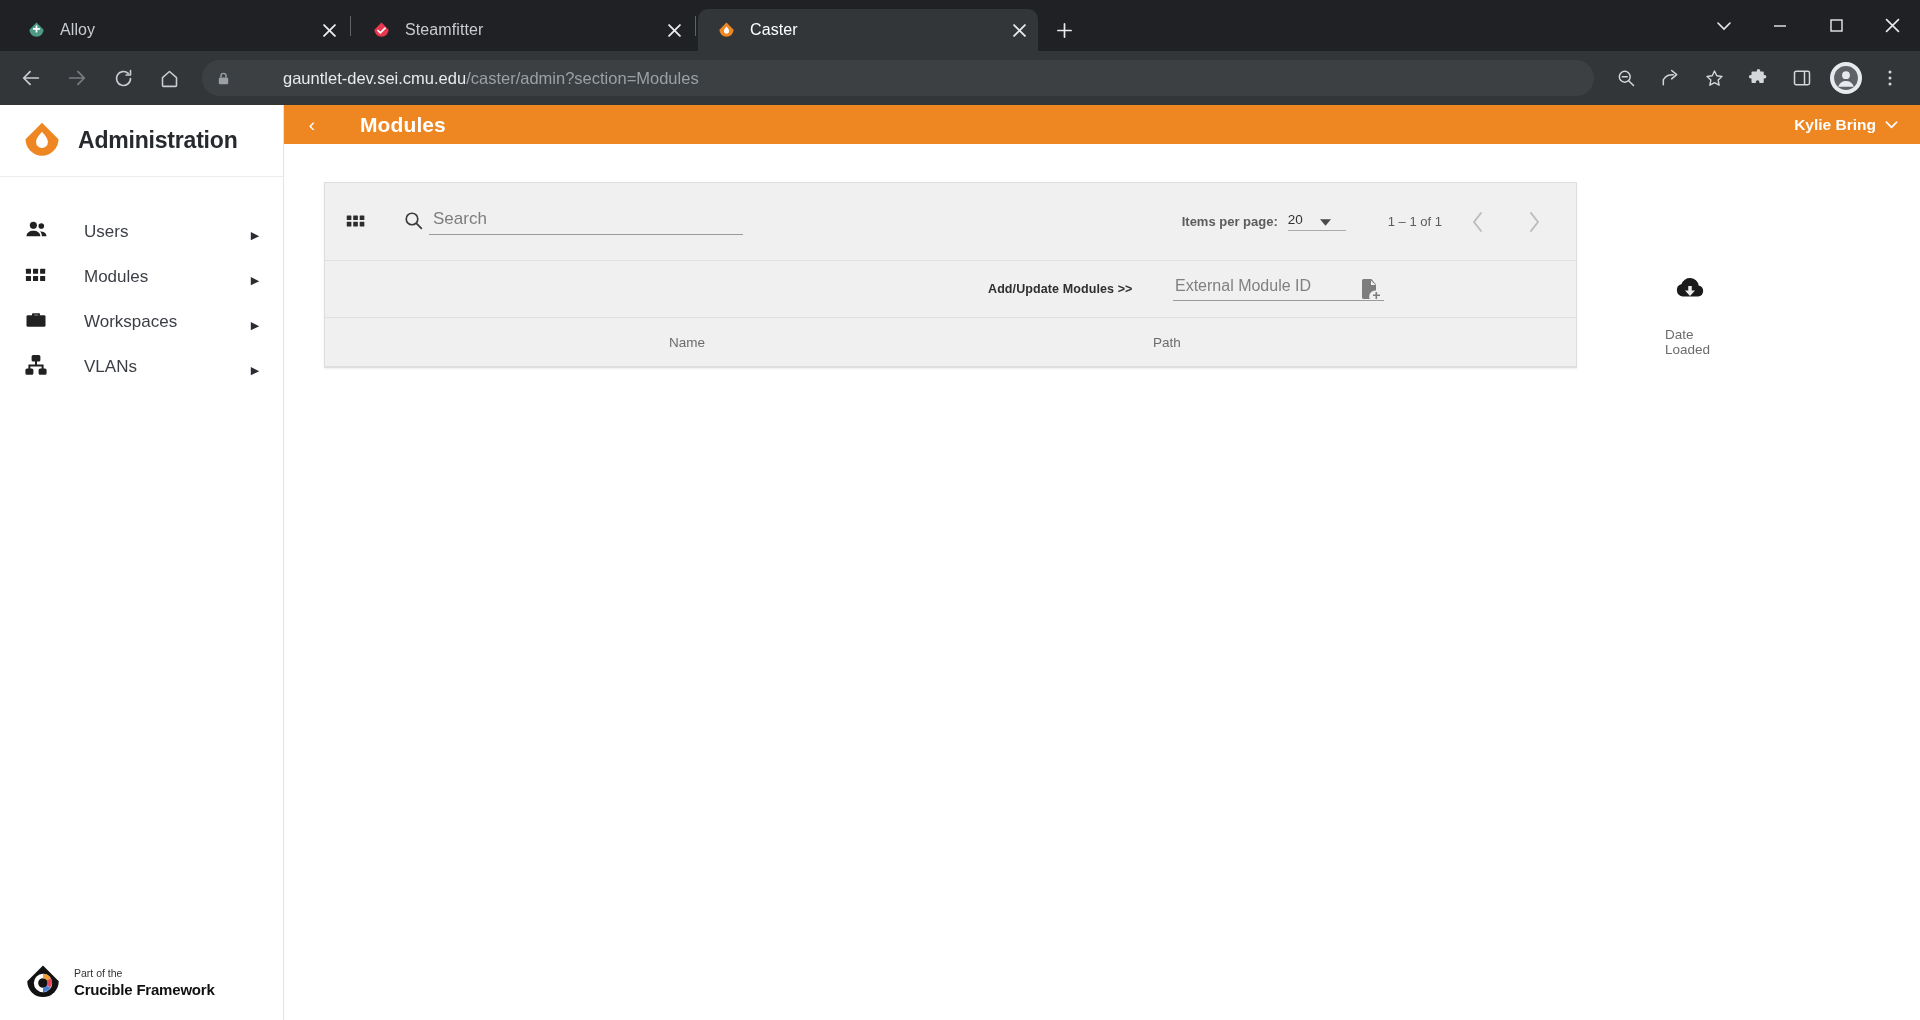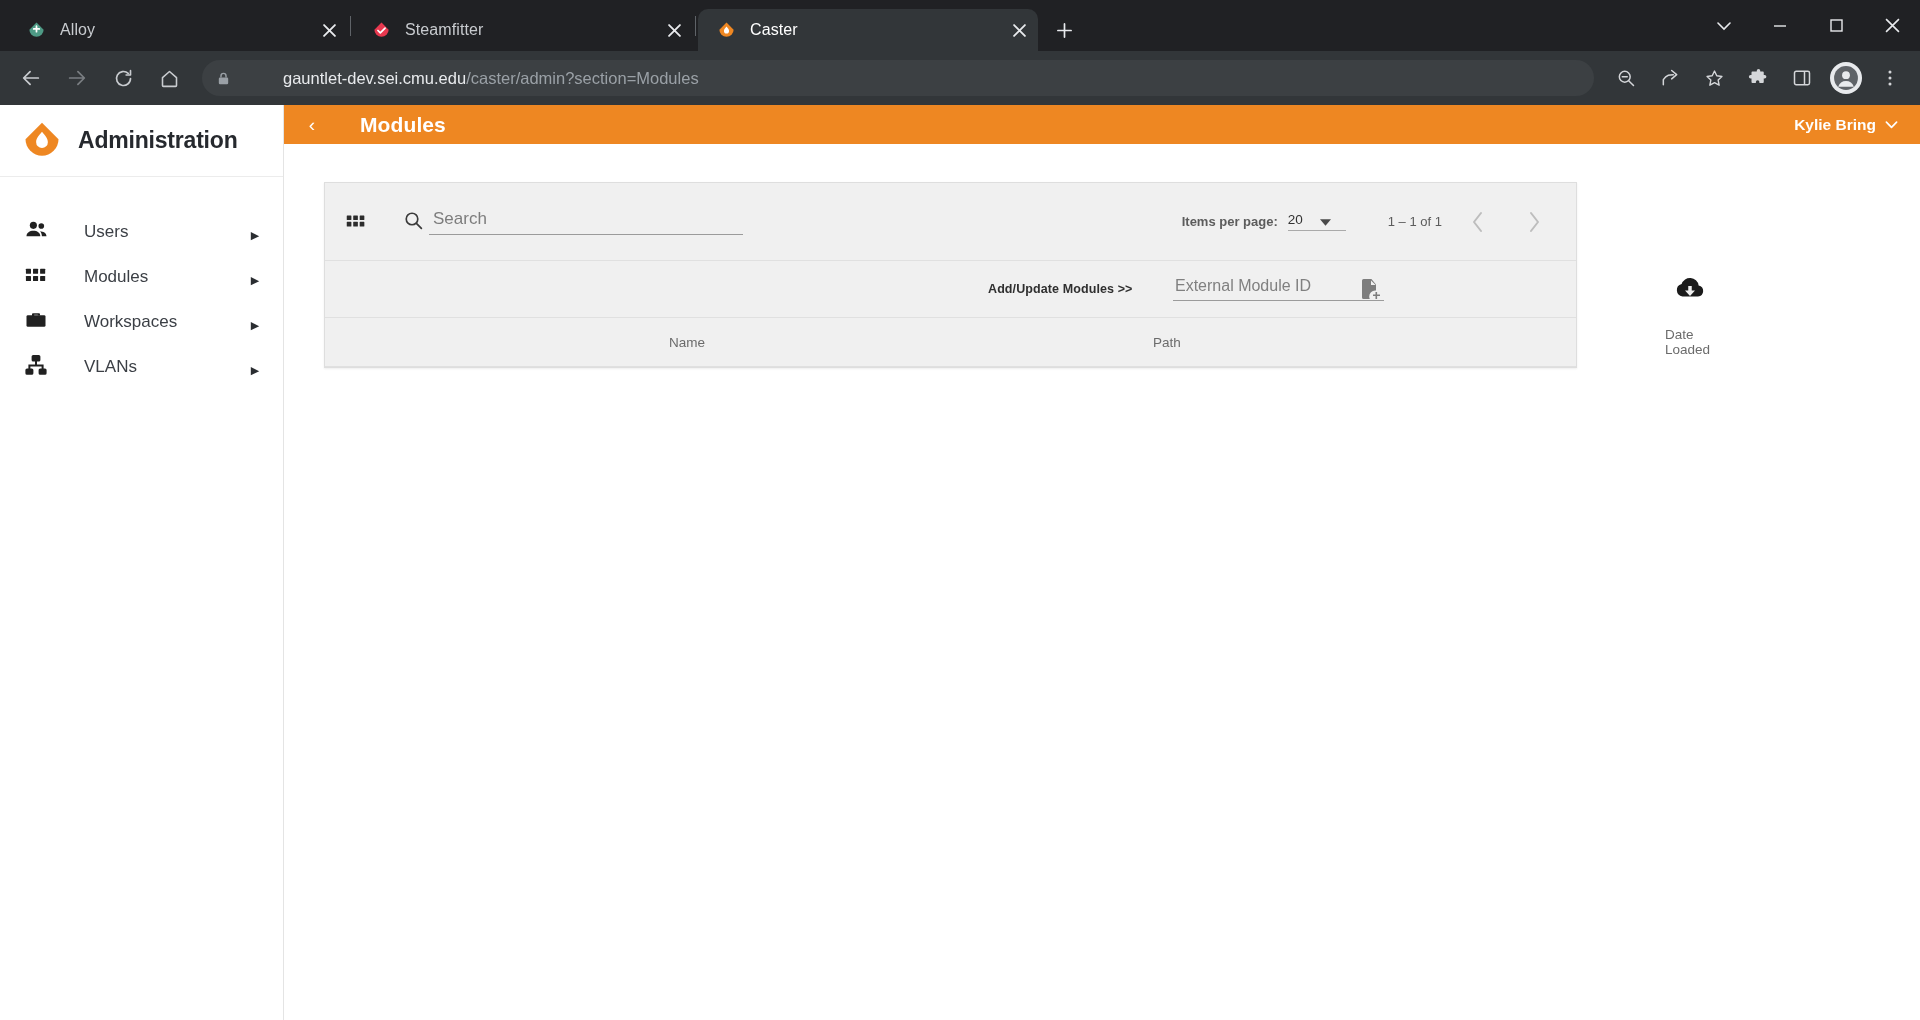--- a/index.html
+++ b/index.html
@@ -463,20 +463,35 @@
                 <rect x="15.6" y="16.4" width="6" height="4.4" rx=".6" fill="currentColor"></rect>
                 <path d="M12 7.6v4.8M5.4 16.4v-4h13.2v4" stroke-linecap="round"></path>
               </svg>
           </span>
           <span class="nav-label">VLANs</span>
           <span class="nav-arrow">▶</span>
         </div>
 
       </div>
 
+      <div class="footer-brand">
+        <span class="fb-logo">
+          <svg width="42" height="42" viewBox="0 0 48 48">
+            <path d="M24 4 L42 22 A18 18 0 1 1 6 22 Z" fill="#121212"></path>
+            <path d="M24 13.5a10.5 10.5 0 1 0 0 21 10.5 10.5 0 0 0 0-21zm0 5a5.5 5.5 0 1 1 0 11 5.5 5.5 0 0 1 0-11z" fill="#ffffff"></path>
+            <path d="M24 13.5a10.5 10.5 0 0 1 9 5.1l-4.3 2.6A5.5 5.5 0 0 0 24 18.5z" fill="#f3a03a"></path>
+            <path d="M33 18.6a10.5 10.5 0 0 1-.5 10.6l-4.4-2.6a5.5 5.5 0 0 0 .2-5.4z" fill="#e04a5a"></path>
+            <path d="M32.5 29.2A10.5 10.5 0 0 1 24 34.5v-5a5.5 5.5 0 0 0 4.1-2.3z" fill="#4a7fd4"></path>
+          </svg>
+        </span>
+        <span>
+          <span class="fb-small" style="display:block">Part of the</span>
+          <span class="fb-big" style="display:block">Crucible Framework</span>
+        </span>
+      </div>
     </div>
 
     <div class="content">
 
       <div class="topbar">
         <span class="back-chevron">‹</span>
         <span class="page-title">Modules</span>
         <span class="topbar-spacer"></span>
         <span class="user-menu">
           <span>Kylie Bring</span>

